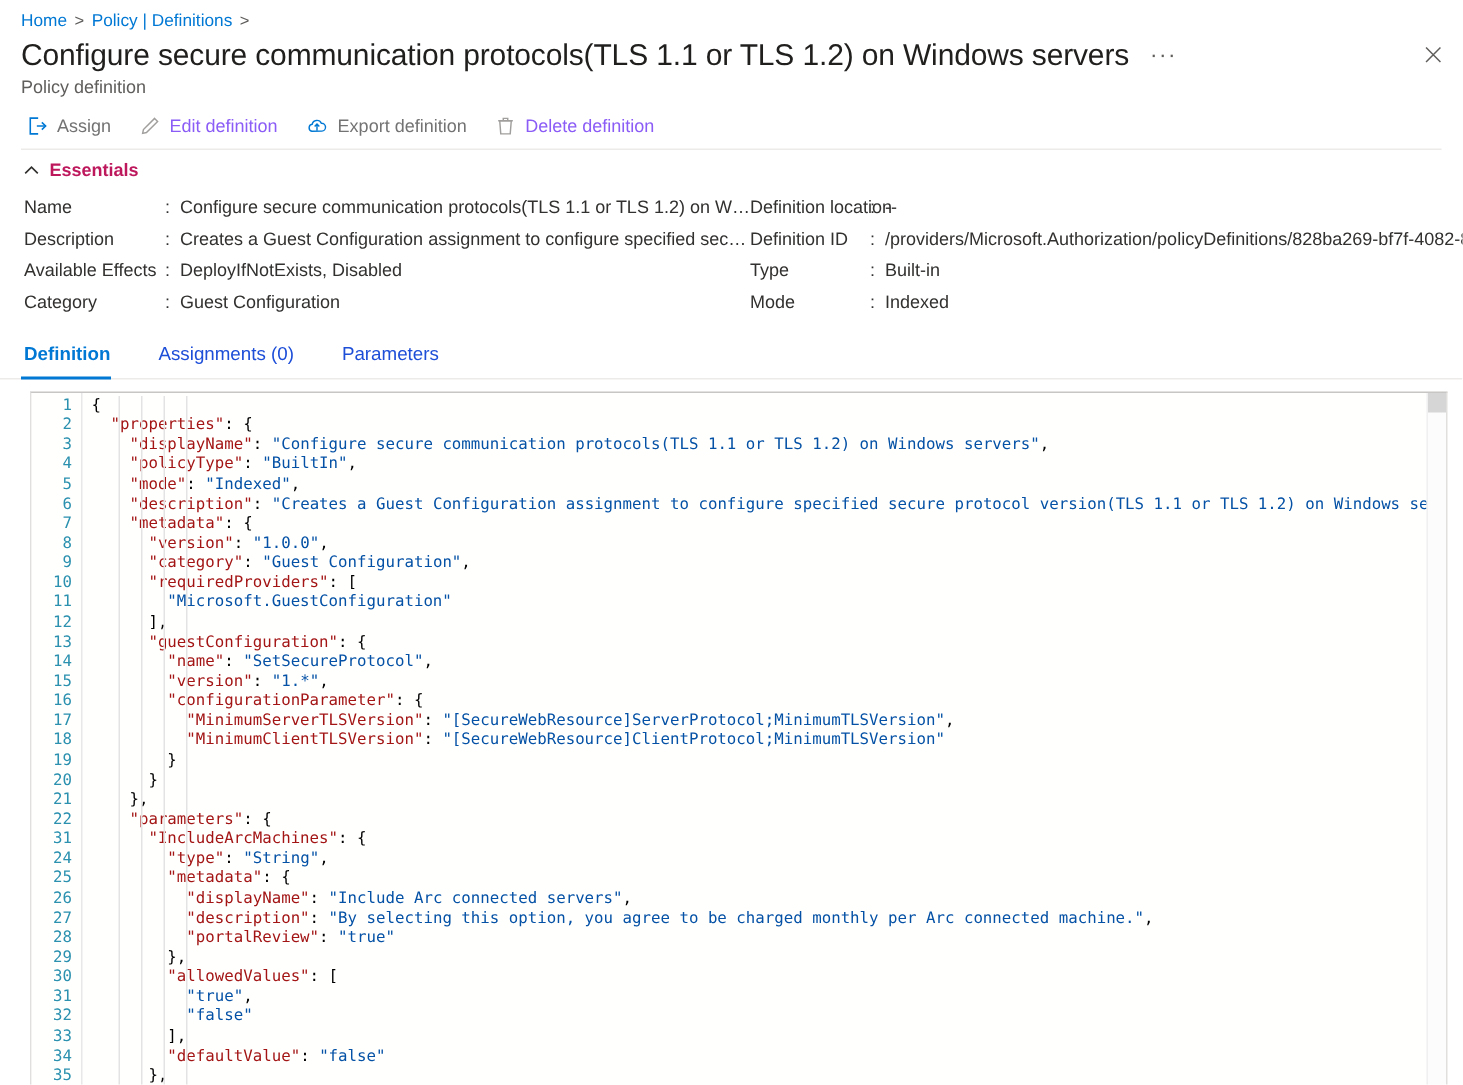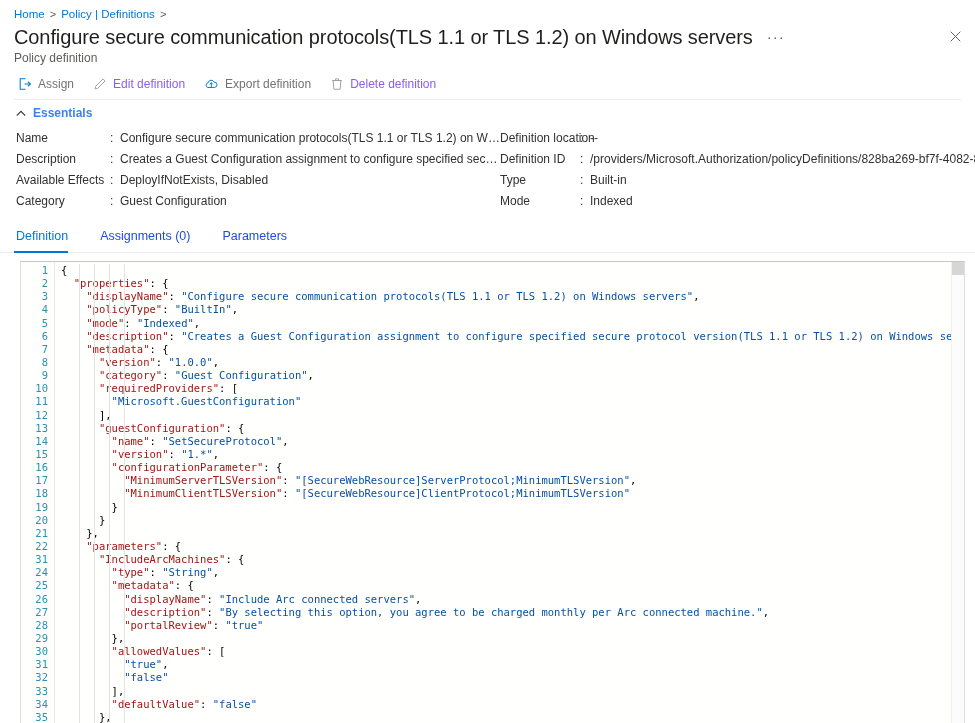--- a/index.html
+++ b/index.html
@@ -99,21 +99,21 @@
 
   
   .essentials-head {
     display: flex;
     align-items: center;
     gap: 7px;
     padding: 6px 14px 4px 16px;
     cursor: pointer;
     font-size: 12px;
     font-weight: 600;
-    color: #3b82f6;
+    color: #be185d;
   }
   .chev { display: block; color: #323130; }
 
   .ess-grid {
     display: flex;
     padding: 4px 14px 0 16px;
   }
   .ess-col { display: flex; flex-direction: column; }
   .ess-col.left { width: 484px; }
   .ess-col.right { flex: 1; }
@@ -151,21 +151,21 @@
   }
   .tab {
     padding: 0 12px 8px 2px;
     margin-right: 18px;
     font-size: 12.5px;
     color: #1d4ed8;
     cursor: pointer;
     position: relative;
     line-height: 16px;
   }
-  .tab.active { font-weight: 400; color: #0078d4; }
+  .tab.active { font-weight: 700; color: #0078d4; }
   .tab.active::after {
     content: "";
     position: absolute;
     left: 0; right: 12px; bottom: -1px;
     height: 2px;
     background: #0078d4;
   }
 
   
   .editor-wrap {

